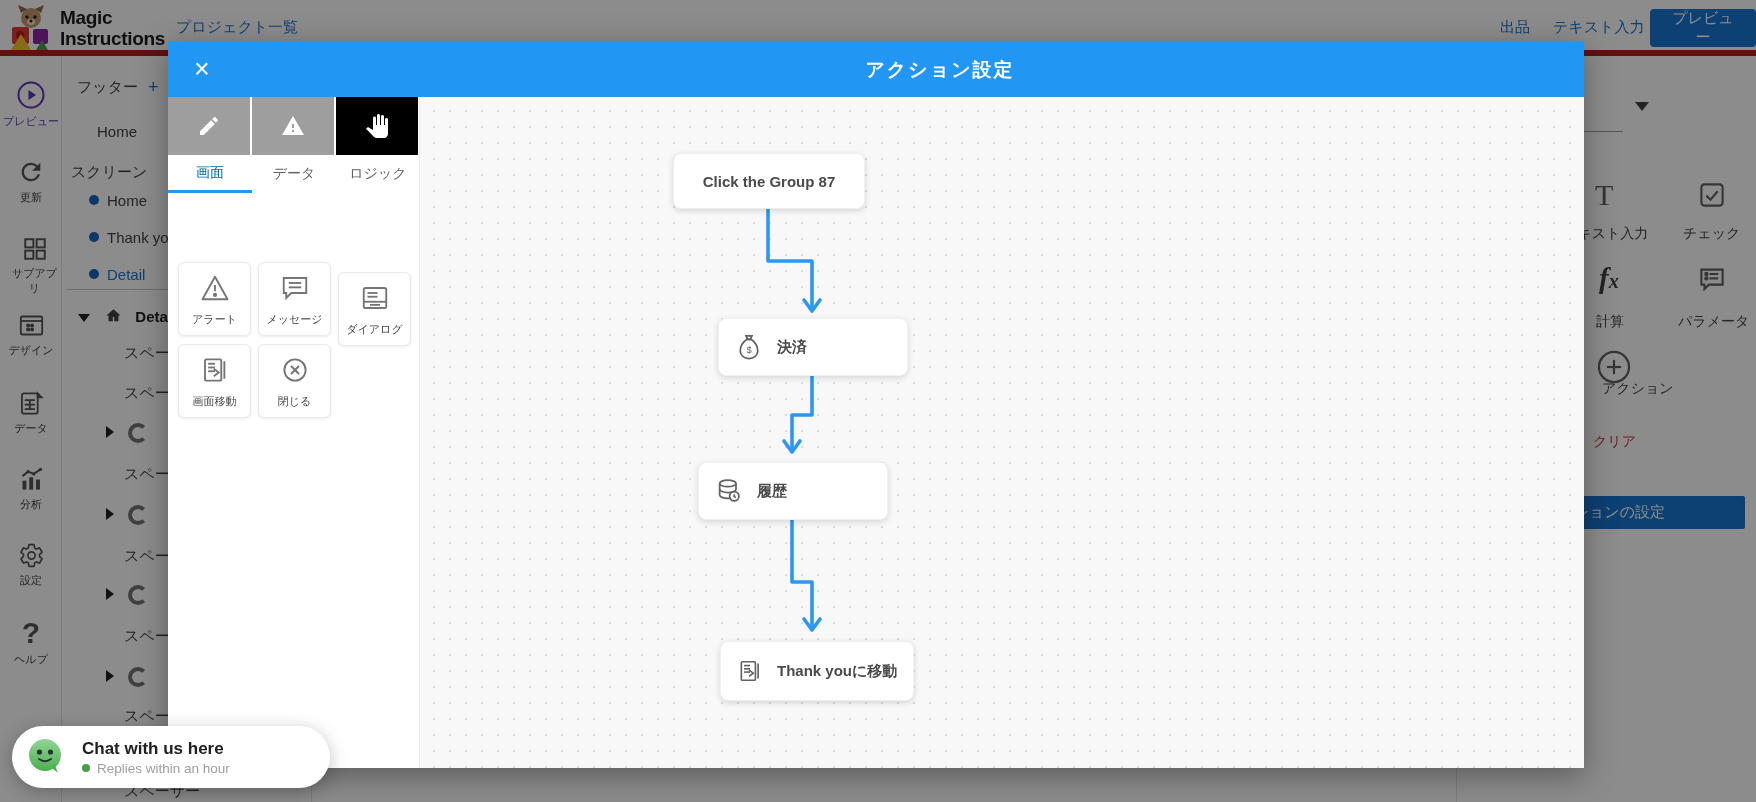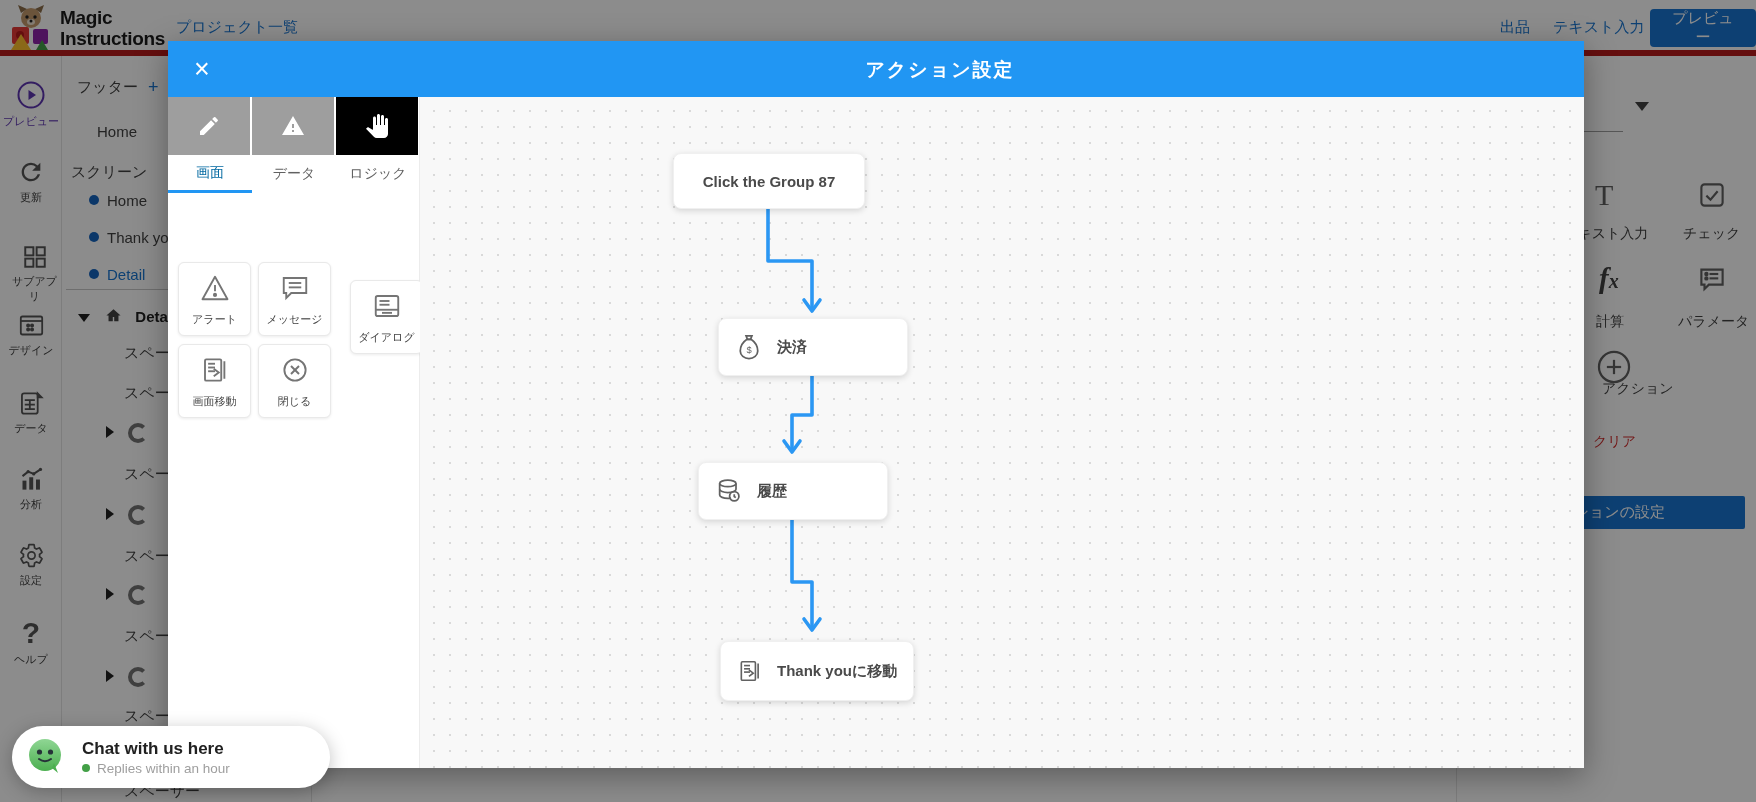--- a/index.html
+++ b/index.html
@@ -131,21 +131,21 @@
         <polygon points="10,8 16,12 10,16" fill="currentColor"></polygon>
         </svg>
       <span class="rlabel" style="color:#5e35b1;">プレビュー</span>
     </div>
     <div class="rail-item" style="top:102px;">
       <svg class="ric" width="28" height="28" viewBox="0 0 24 24" fill="#555">
         <path d="M17.65 6.35A7.95 7.95 0 0 0 12 4c-4.42 0-7.99 3.58-8 8s3.57 8 8 8c3.73 0 6.84-2.55 7.73-6h-2.08A5.99 5.99 0 0 1 12 18c-3.31 0-6-2.69-6-6s2.69-6 6-6c1.66 0 3.14.69 4.22 1.78L13 11h7V4l-2.35 2.35z"></path>
         </svg>
       <span class="rlabel">更新</span>
     </div>
-    <div class="rail-item" style="top:188px;padding-left:7px;">
+    <div class="rail-item" style="top:180px;padding-left:7px;">
       <svg class="ric" width="26" height="26" viewBox="0 0 24 24" fill="none" stroke="#555" stroke-width="1.8">
         <rect x="3" y="3" width="7.5" height="7.5"></rect>
           <rect x="13.5" y="3" width="7.5" height="7.5"></rect>
         <rect x="3" y="13.5" width="7.5" height="7.5"></rect>
           <rect x="13.5" y="13.5" width="7.5" height="7.5"></rect>
         </svg>
       <span class="rlabel">サブアプリ</span>
     </div>
     <div class="rail-item" style="top:256px;">
       <svg class="ric" width="27" height="27" viewBox="0 0 24 24" fill="none" stroke="#555" stroke-width="1.6">
@@ -304,21 +304,21 @@
         <span class="clabel">アラート</span>
       </div>
       <div class="pcard" style="left:90px; top:165px;">
         <svg class="cic" width="30" height="28" viewBox="0 0 24 22" fill="none" stroke="#757575" stroke-width="1.5">
           <path d="M3 3h18v12H9l-4 4v-4H3z"></path>
             <line x1="7" y1="7" x2="17" y2="7"></line>
             <line x1="7" y1="10.5" x2="17" y2="10.5"></line>
           </svg>
         <span class="clabel">メッセージ</span>
       </div>
-      <div class="pcard" style="left:170px; top:183px;margin-left:12px;">
+      <div class="pcard" style="left:170px; top:175px;">
         <svg class="cic" width="30" height="28" viewBox="0 0 24 22" fill="none" stroke="#757575" stroke-width="1.5">
           <rect x="3" y="3" width="18" height="16" rx="1.5"></rect>
             <line x1="6" y1="7" x2="14" y2="7"></line>
             <line x1="6" y1="10" x2="14" y2="10"></line>
             <line x1="3" y1="14" x2="21" y2="14"></line>
             <line x1="8" y1="16.5" x2="16" y2="16.5"></line>
           </svg>
         <span class="clabel">ダイアログ</span>
       </div>
       <div class="pcard" style="left:10px; top:247px;">

